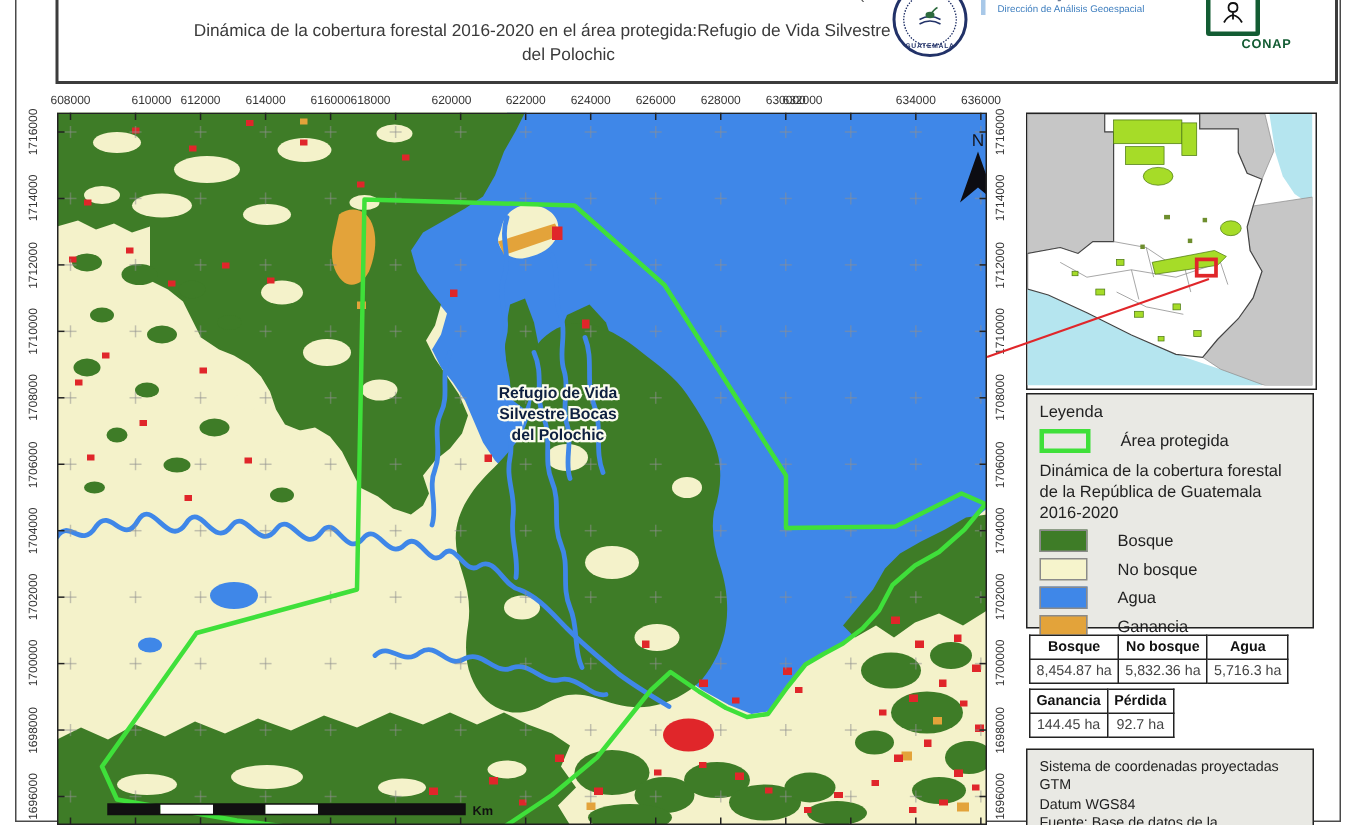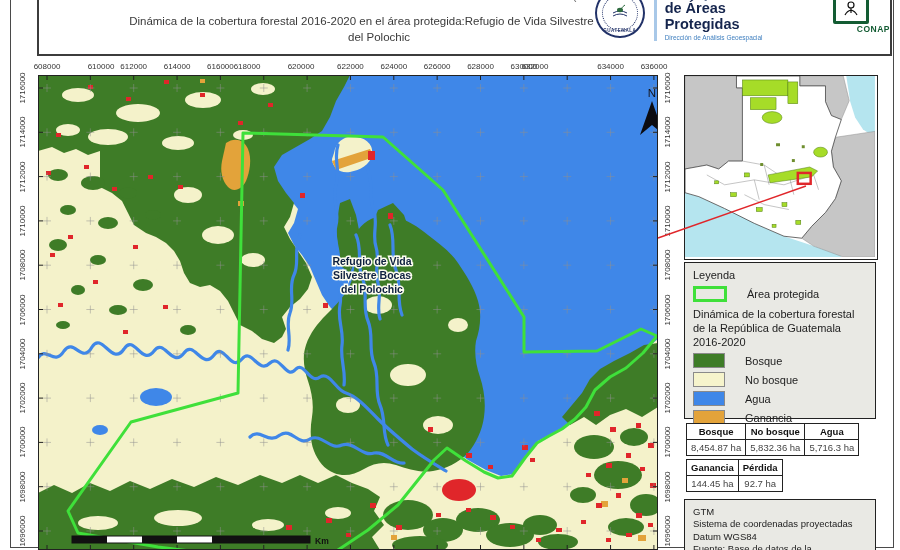--- a/index.html
+++ b/index.html
@@ -72,21 +72,20 @@
           <path d="M4,14 Q11,10 18,14" stroke="#223268" stroke-width="1" fill="none"></path>
           <path d="M4,11 Q11,7 18,11" stroke="#223268" stroke-width="1" fill="none"></path>
           <ellipse cx="11" cy="8" rx="3" ry="2.2" fill="#2e6b3f"></ellipse>
           <path d="M11,8 Q14,4 16,3" stroke="#2e6b3f" stroke-width="1" fill="none"></path>
         </svg>
       </div>
       <div id="emblem-country">GUATEMALA</div>
     </div>
     <div class="org">
       <div class="org-l1">Consejo Nacional</div>
-      <div class="org-l2">de Áreas Protegidas</div>
       <div class="org-l3">Dirección de Análisis Geoespacial</div>
     </div>
     <div class="conap">
       <div class="conap-box">
         <svg width="18" height="16" viewBox="0 0 18 16">
           <path d="M9,2 Q12,2 12,5 Q12,8 9,8 Q6,8 6,5 Q6,2 9,2 M9,8 L9,13 M9,10 Q5,11 3,15 M9,10 Q13,11 15,15" stroke="#111" stroke-width="1.2" fill="none"></path>
         </svg>
       </div>
       <div class="conap-label">CONAP</div>
     </div>
@@ -830,18 +829,18 @@
     </thead>
   <tbody>
       <tr>
     <td>144.45 ha</td>
     <td>92.7 ha</td>
   </tr>
     </tbody>
 </table>
 
 <div class="abs" id="crs-box">
+  <div>Sistema de coordenadas proyectadas</div>
   <div>GTM</div>
-  <div>Sistema de coordenadas proyectadas</div>
   <div>Datum WGS84</div>
   <div>Fuente: Base de datos de la</div>
 
 </div>
 
 </body></html>

